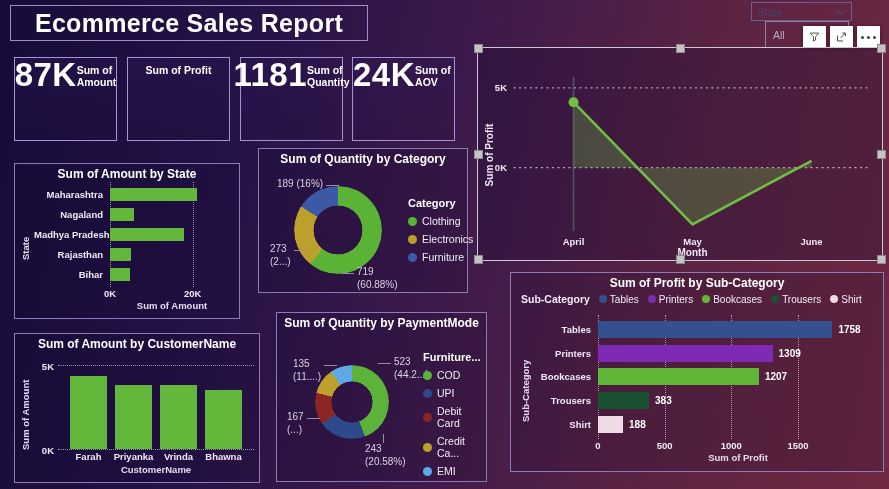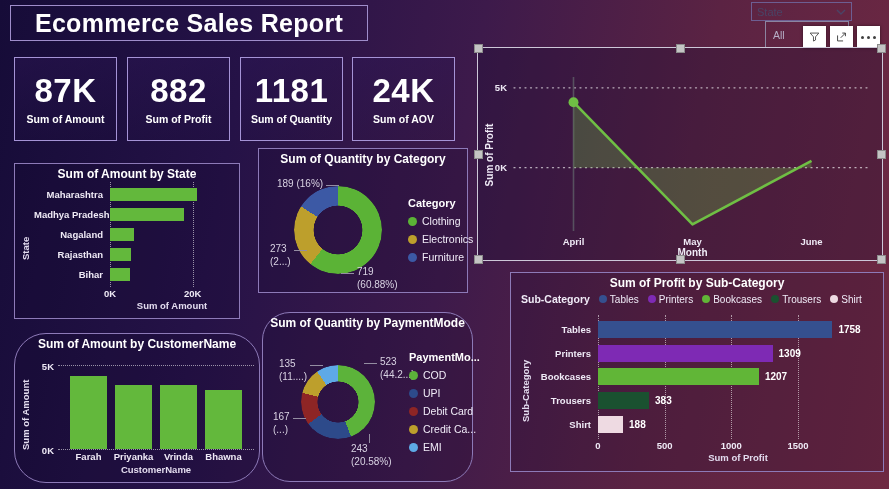--- a/index.html
+++ b/index.html
@@ -22,21 +22,21 @@
     padding:0 5px;color:#4a4466;font-size:11px;}
   .slicer-val{position:absolute;left:765px;top:21px;width:84px;height:27px;border:1px solid #8b84a0;
     box-sizing:border-box;display:flex;align-items:center;padding:0 7px;color:#b6aec6;font-size:10.5px;}
   .vh-btn{position:absolute;top:26px;width:23px;height:22px;background:#fff;border:none;
     display:flex;align-items:center;justify-content:center;cursor:pointer;box-shadow:0 0 3px rgba(0,0,0,.5);}
   .vh-filter{left:803px;} .vh-focus{left:830px;} .vh-more{left:857px;}
   .dots{display:flex;gap:3px;} .dots i{width:3px;height:3px;border-radius:50%;background:#404040;}
   
   .kpi{position:absolute;top:57px;width:103px;height:84px;border:1px solid #a violet;
     border:1px solid #a593d6;background:linear-gradient(165deg,rgba(45,22,85,.45),rgba(20,8,45,.15));
-    display:flex;flex-direction:column;align-items:center;justify-content:center;box-sizing:border-box;}
+    display:flex;align-items:flex-start;justify-content:center;box-sizing:border-box;}
   .kpi-value{font-size:33px;font-weight:600;letter-spacing:.5px;line-height:1;}
   .kpi-label{font-size:10.5px;font-weight:700;margin-top:6px;}
   
   .panel{position:absolute;border:1px solid #8d7ab8;background:rgba(16,8,38,.18);box-sizing:border-box;}
   .panel.selected{border:1px solid #cdc7d8;background:rgba(22,11,48,.28);}
   .chart-title{position:absolute;top:3px;left:0;right:0;text-align:center;font-size:12px;font-weight:700;color:#fff;}
   .chart-body{position:absolute;left:5px;right:5px;top:18px;bottom:4px;}
   .sh{position:absolute;width:7px;height:7px;background:#c4c4c4;border:1px solid #8c8c8c;z-index:6;}
   .sh-tl{left:-4px;top:-4px;} .sh-t{left:calc(50% - 4px);top:-4px;} .sh-tr{right:-4px;top:-4px;}
   .sh-l{left:-4px;top:calc(50% - 4px);} .sh-r{right:-4px;top:calc(50% - 4px);}
@@ -128,21 +128,20 @@
         <i></i>
         <i></i>
       </span>
   </button>
 
   <div class="kpi" style="left:14px;">
     <div class="kpi-value">87K</div>
     <div class="kpi-label">Sum of Amount</div>
   </div>
   <div class="kpi" style="left:127px;">
-    <div class="kpi-value">882</div>
     <div class="kpi-label">Sum of Profit</div>
   </div>
   <div class="kpi" style="left:240px;">
     <div class="kpi-value">1181</div>
     <div class="kpi-label">Sum of Quantity</div>
   </div>
   <div class="kpi" style="left:352px;">
     <div class="kpi-value">24K</div>
     <div class="kpi-label">Sum of AOV</div>
   </div>
@@ -184,29 +183,29 @@
                 <div class="hb-gl" style="left: 0%;"></div>
                 <div class="hb-gl" style="left: 66.6667%;"></div>
               </div>
               <div class="hb-row">
                 <span class="hb-cat">Maharashtra</span>
                 <div class="hb-track">
                   <div class="hb-bar" style="width: 70%; background: rgb(99, 184, 60);"></div>
                 </div>
               </div>
               <div class="hb-row">
+                <span class="hb-cat">Nagaland</span>
+                <div class="hb-track">
+                  <div class="hb-bar" style="width: 19.3333%; background: rgb(99, 184, 60);"></div>
+                </div>
+              </div>
+              <div class="hb-row">
                 <span class="hb-cat">Madhya Pradesh</span>
                 <div class="hb-track">
                   <div class="hb-bar" style="width: 59.3333%; background: rgb(99, 184, 60);"></div>
-                </div>
-              </div>
-              <div class="hb-row">
-                <span class="hb-cat">Nagaland</span>
-                <div class="hb-track">
-                  <div class="hb-bar" style="width: 19.3333%; background: rgb(99, 184, 60);"></div>
                 </div>
               </div>
               <div class="hb-row">
                 <span class="hb-cat">Rajasthan</span>
                 <div class="hb-track">
                   <div class="hb-bar" style="width: 16.6667%; background: rgb(99, 184, 60);"></div>
                 </div>
               </div>
               <div class="hb-row">
                 <span class="hb-cat">Bihar</span>
@@ -251,21 +250,21 @@
             <span>Electronics</span>
           </div>
           <div class="do-item">
             <span class="do-dot" style="background: rgb(60, 89, 165);"></span>
             <span>Furniture</span>
           </div>
         </div>
       </div>
   </div>
 
-  <div class="panel" style="left:14px;top:333px;width:246px;height:150px;border-radius:32px;">
+  <div class="panel" style="left:14px;top:333px;width:246px;height:150px;">
     <div class="chart-title">Sum of Amount by CustomerName</div>
     <div class="chart-body">
         <div class="vb-wrap">
           <div class="ax-ylab">Sum of Amount</div>
           <div class="vb-main">
             <div class="vb-plot">
               <div class="vb-gl" style="top: 13.7931%;">
                 <span class="vb-yt" style="top: 13.7931%;">5K</span>
               </div>
               <div class="vb-gl" style="top: 100%;">
@@ -289,42 +288,42 @@
               <span>Priyanka</span>
               <span>Vrinda</span>
               <span>Bhawna</span>
             </div>
             <div class="ax-xlab" style="margin-left: 24px;">CustomerName</div>
           </div>
         </div>
       </div>
   </div>
 
-  <div class="panel" style="left:262px;top:312px;width:211px;height:170px;border-radius:28px;">
+  <div class="panel" style="left:276px;top:312px;width:211px;height:170px;">
     <div class="chart-title">Sum of Quantity by PaymentMode</div>
     <div class="chart-body">
         <div class="donut" style="left: 33px; top: 34px; width: 74px; height: 74px; background: conic-gradient(rgb(92, 179, 58) 0deg, rgb(92, 179, 58) 159.424deg, rgb(45, 74, 138) 159.424deg, rgb(45, 74, 138) 233.497deg, rgb(142, 37, 37) 233.497deg, rgb(142, 37, 37) 284.403deg, rgb(189, 159, 44) 284.403deg, rgb(189, 159, 44) 325.555deg, rgb(94, 169, 230) 325.555deg, rgb(94, 169, 230) 360deg);"></div>
         <div class="do-callout conn-left" style="left: 112px; top: 25px;">
           <span>523</span>
           <span>(44.2...)</span>
         </div>
         <div class="do-callout conn-top" style="left: 83px; top: 112px;">
           <span>243</span>
           <span>(20.58%)</span>
         </div>
         <div class="do-callout conn-right" style="left: 5px; top: 80px;">
           <span>167</span>
           <span>(...)</span>
         </div>
         <div class="do-callout conn-right" style="left: 11px; top: 27px;">
           <span>135</span>
           <span>(11....)</span>
         </div>
         <div class="do-legend" style="left: 141px; top: 20px;">
-          <div class="lt">PaymentMo...</div>
+          <div class="lt">Furniture...</div>
           <div class="do-item">
             <span class="do-dot" style="background: rgb(92, 179, 58);"></span>
             <span>COD</span>
           </div>
           <div class="do-item">
             <span class="do-dot" style="background: rgb(45, 74, 138);"></span>
             <span>UPI</span>
           </div>
           <div class="do-item">
             <span class="do-dot" style="background: rgb(142, 37, 37);"></span>

